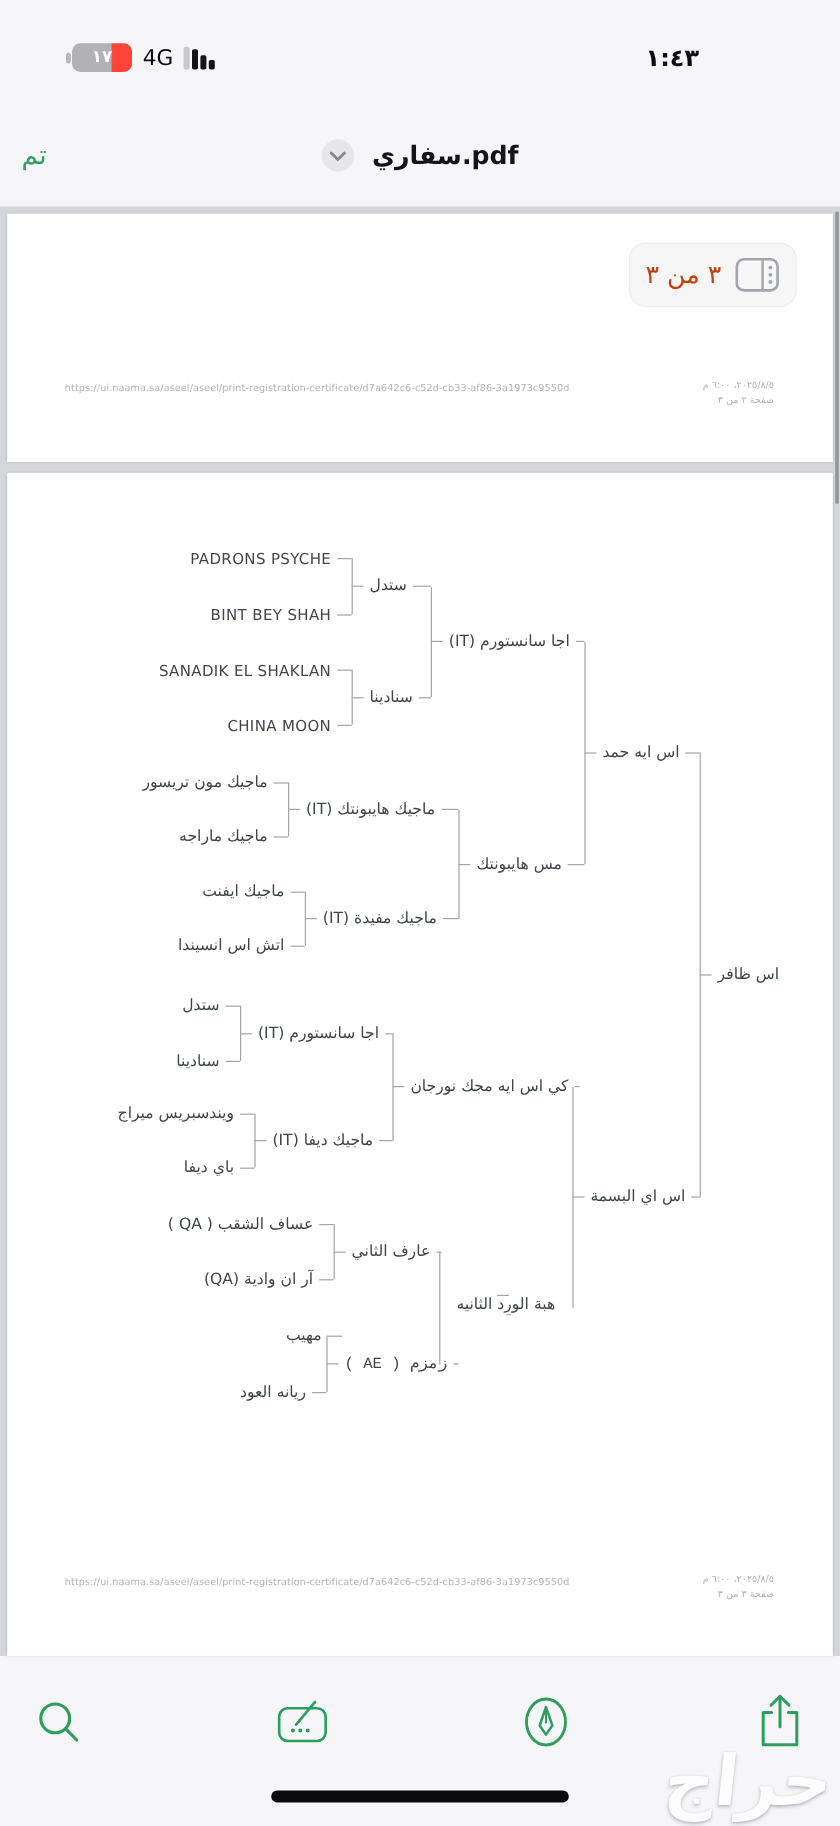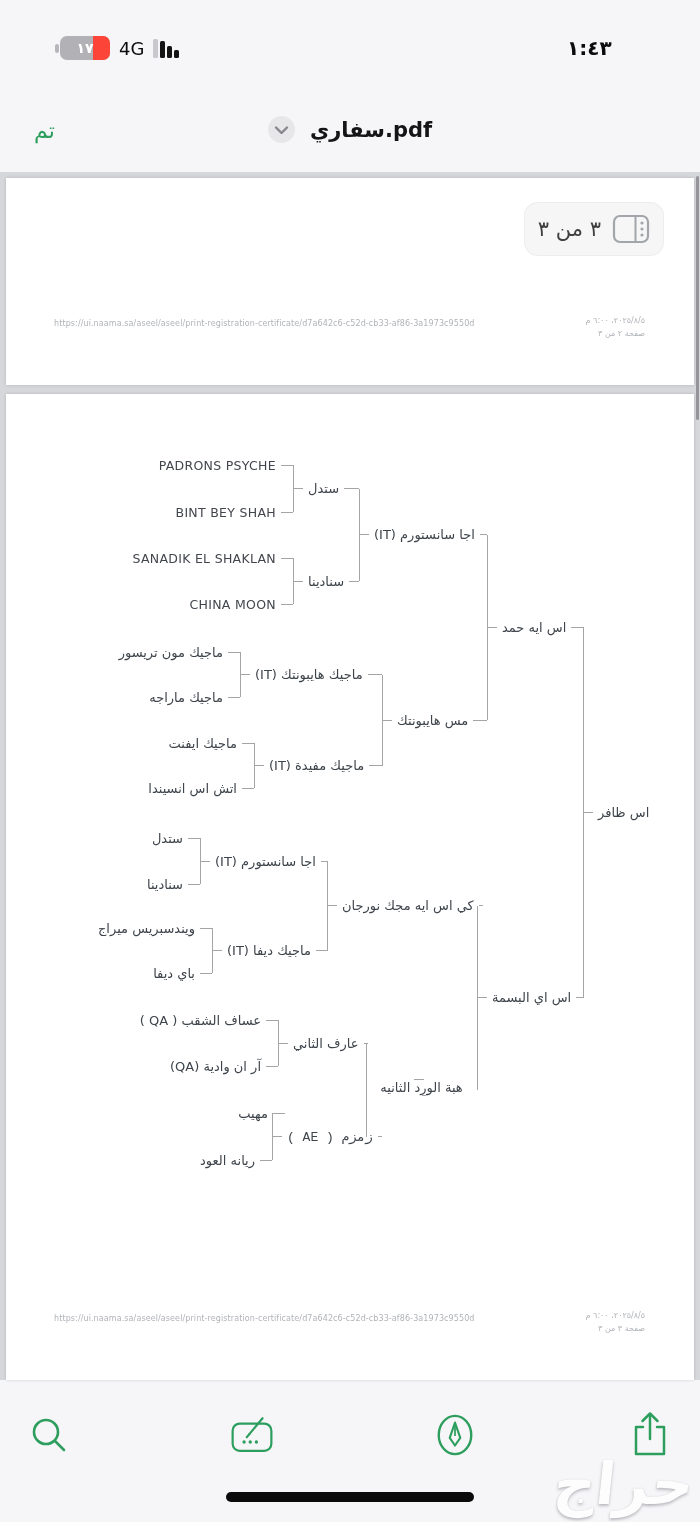--- a/index.html
+++ b/index.html
@@ -14,37 +14,37 @@
   .battery { position:relative; width:50px; height:24px; }
   .battery .nub { position:absolute; left:-5px; top:8px; width:4px; height:9px; border-radius:2px; background:#b7b7bb; }
   .battery .body { position:absolute; inset:0; border-radius:7px; background:#b2b2b6; overflow:hidden; }
   .battery .fill { position:absolute; right:0; top:0; bottom:0; width:17px; background:#fd4438; }
   .battery .pct { position:absolute; inset:0; display:flex; align-items:center; justify-content:center;
                   color:#fff; font-size:14px; font-weight:bold; }
   .net4g { font-size:18px; font-weight:500; color:#0c0c0d; }
   .sigbars { display:flex; align-items:flex-end; gap:2.5px; height:19px; }
   .sigbars i { display:block; width:4.5px; border-radius:1.5px; background:#141415; }
   .sigbars i.empty { background:#c9c9cd; }
-  .time { position:absolute; left:538px; top:36px; font-size:20px; font-weight:600; color:#0c0c0d; letter-spacing:.5px;margin-left:29px; }
-  
-  .done-btn { position:absolute; left:18px; top:118px; font-size:22px; color:#2d9e5e;margin-left:16px; }
+  .time { position:absolute; left:538px; top:36px; font-size:20px; font-weight:600; color:#0c0c0d; letter-spacing:.5px; }
+  
+  .done-btn { position:absolute; left:18px; top:118px; font-size:22px; color:#2d9e5e; }
   .title-wrap { position:absolute; left:0; right:0; top:116px; display:flex; align-items:center; justify-content:center; gap:15px; }
   .chev-circle { width:27px; height:27px; border-radius:50%; background:#e7e7ea; display:flex; align-items:center; justify-content:center; }
   .doc-title { font-size:21px; font-weight:bold; color:#151517; direction:ltr; }
   
   .pdf-bg { position:absolute; left:0; top:172px; width:700px; height:1208px; background:#d6d7db; }
   .page { position:absolute; background:#fff; box-shadow:0 0 3px rgba(0,0,0,.16); }
   .page1 { left:6px; top:178px; width:688px; height:207px; }
   .page2 { left:6px; top:394px; width:688px; height:986px; }
   .scrollbar { position:absolute; left:696px; top:176px; width:3px; height:244px; border-radius:1.5px; background:#94949a; }
   
   .pill { position:absolute; right:31px; top:25px; height:52px; border-radius:13px;
           background:#f6f6f7; box-shadow:0 0 0 1px #ededef;
           display:flex; align-items:center; gap:11px; padding:0 13px; }
-  .pill .txt { font-size:21px; color:#404040; direction:rtl; }
+  .pill .txt { font-size:21px; color:#c2410c; direction:rtl; }
   
   .foot-url { position:absolute; left:48px; font-size:8px; color:#b0b3b8; letter-spacing:.1px; }
   .foot-right { position:absolute; right:49px; font-size:8px; color:#b0b3b8; direction:rtl; text-align:right; line-height:13px; }
   .page1 .foot-url { top:141px; }
   .page1 .foot-right { top:136px; }
   .page2 .foot-url { top:920px; }
   .page2 .foot-right { top:915px; }
   
   #tree { position:absolute; inset:0; }
   .tnode { position:absolute; height:22px; display:flex; align-items:center; white-space:nowrap;

